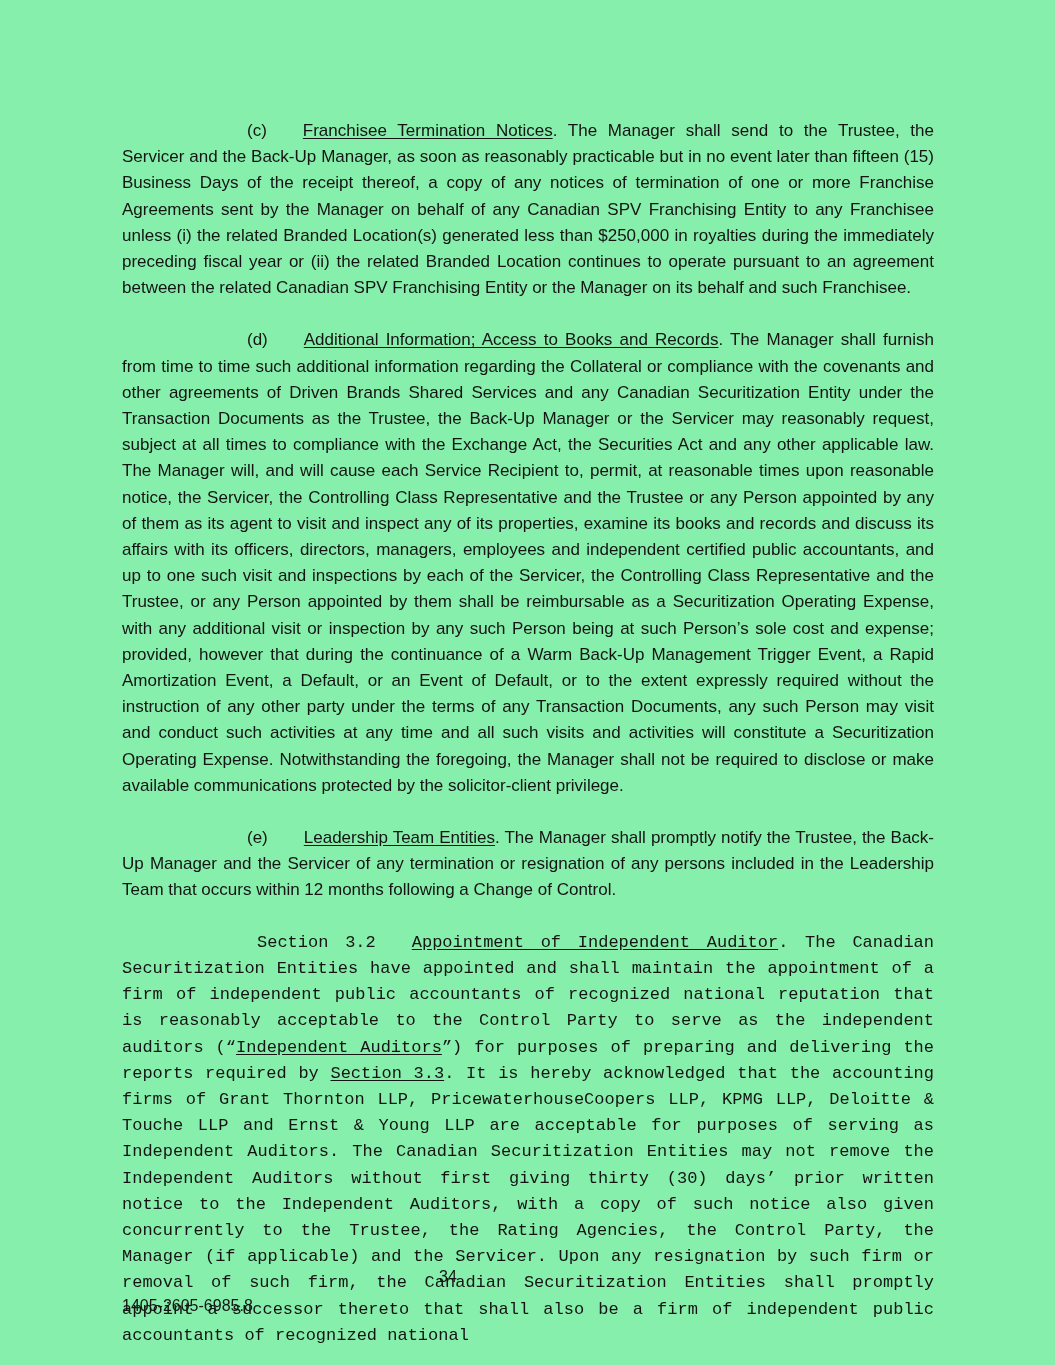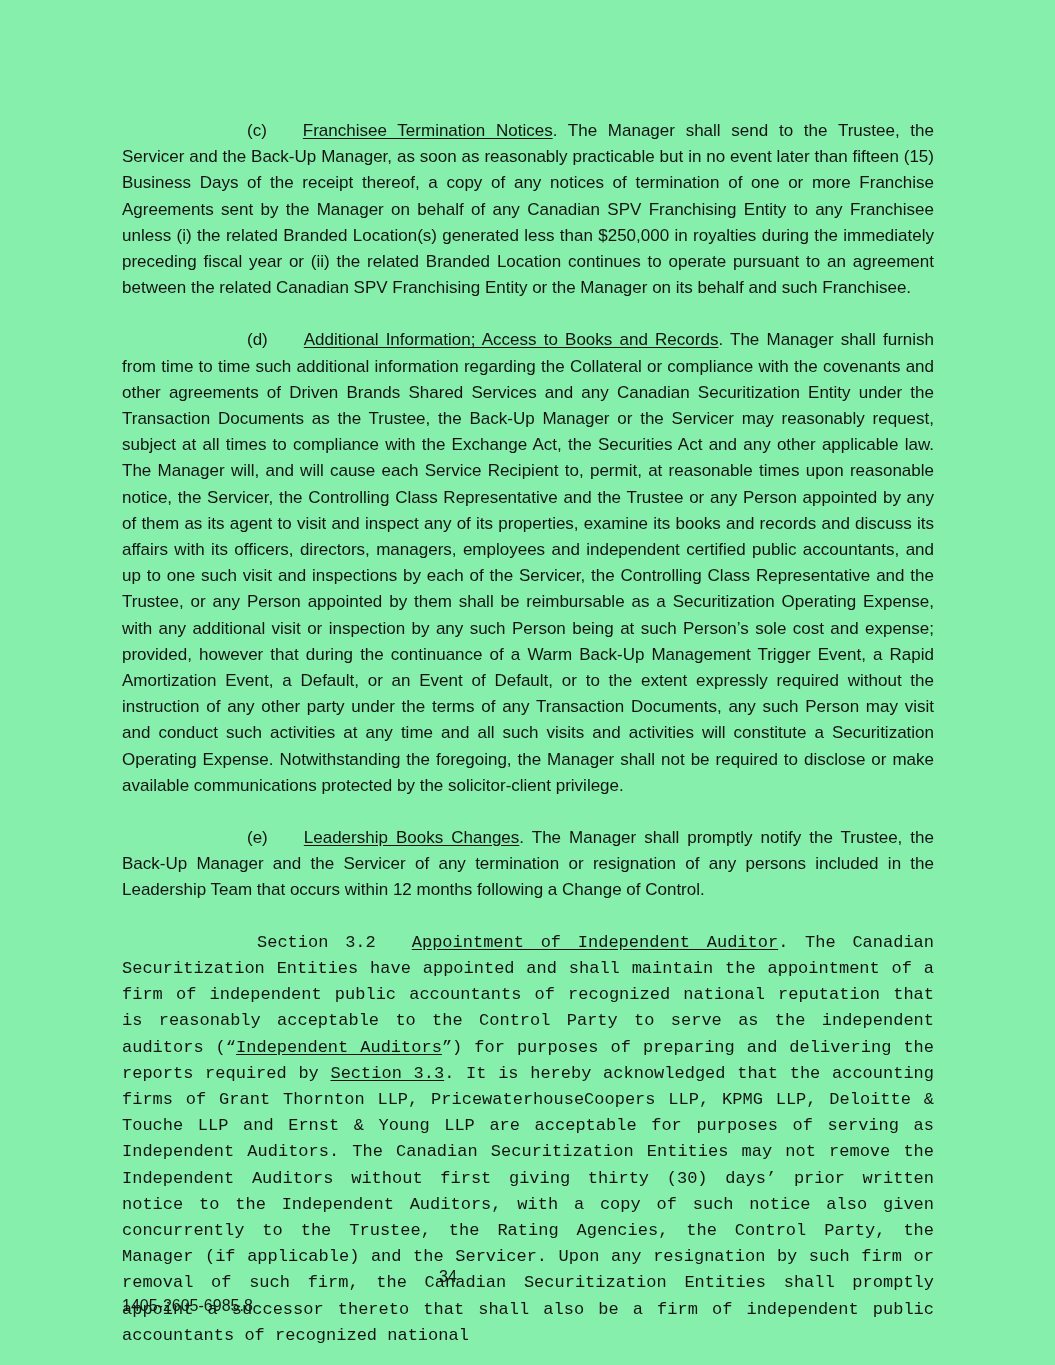--- a/index.html
+++ b/index.html
@@ -51,21 +51,21 @@
 </head>
 <body>
 
 <div class="page">
   <div class="content">
 
     <p class="para indent-1"><span>(c)</span><span class="tab"></span><span class="u">Franchisee Termination Notices</span><span>.  The Manager shall send to the Trustee, the Servicer and the Back-Up Manager, as soon as reasonably practicable but in no event later than fifteen (15) Business Days of the receipt thereof, a copy of any notices of termination of one or more Franchise Agreements sent by the Manager on behalf of any Canadian SPV Franchising Entity to any Franchisee unless (i) the related Branded Location(s) generated less than $250,000 in royalties during the immediately preceding fiscal year or (ii) the related Branded Location continues to operate pursuant to an agreement between the related Canadian SPV Franchising Entity or the Manager on its behalf and such Franchisee.</span></p>
 
     <p class="para indent-1"><span>(d)</span><span class="tab"></span><span class="u">Additional Information; Access to Books and Records</span><span>.  The Manager shall furnish from time to time such additional information regarding the Collateral or compliance with the covenants and other agreements of Driven Brands Shared Services and any Canadian Securitization Entity under the Transaction Documents as the Trustee, the Back-Up Manager or the Servicer may reasonably request, subject at all times to compliance with the Exchange Act, the Securities Act and any other applicable law.  The Manager will, and will cause each Service Recipient to, permit, at reasonable times upon reasonable notice, the Servicer, the Controlling Class Representative and the Trustee or any Person appointed by any of them as its agent to visit and inspect any of its properties, examine its books and records and discuss its affairs with its officers, directors, managers, employees and independent certified public accountants, and up to one such visit and inspections by each of the Servicer, the Controlling Class Representative and the Trustee, or any Person appointed by them shall be reimbursable as a Securitization Operating Expense, with any additional visit or inspection by any such Person being at such Person’s sole cost and expense; provided, however that during the continuance of a Warm Back-Up Management Trigger Event, a Rapid Amortization Event, a Default, or an Event of Default, or to the extent expressly required without the instruction of any other party under the terms of any Transaction Documents, any such Person may visit and conduct such activities at any time and all such visits and activities will constitute a Securitization Operating Expense.  Notwithstanding the foregoing, the Manager shall not be required to disclose or make available communications protected by the solicitor-client privilege.</span></p>
 
-    <p class="para indent-1"><span>(e)</span><span class="tab"></span><span class="u">Leadership Books Changes</span><span>.  The Manager shall promptly notify the Trustee, the Back-Up Manager and the Servicer of any termination or resignation of any persons included in the Leadership Team that occurs within 12 months following a Change of Control.</span></p>
+    <p class="para indent-1"><span>(e)</span><span class="tab"></span><span class="u">Leadership Team Entities</span><span>.  The Manager shall promptly notify the Trustee, the Back-Up Manager and the Servicer of any termination or resignation of any persons included in the Leadership Team that occurs within 12 months following a Change of Control.</span></p>
 
     <p class="para indent-2"><span>Section 3.2</span><span class="tab"></span><span class="u">Appointment of Independent Auditor</span><span>.  The Canadian Securitization Entities have appointed and shall maintain the appointment of a firm of independent public accountants of recognized national reputation that is reasonably acceptable to the Control Party to serve as the independent auditors (“</span><span class="u">Independent Auditors</span><span>”) for purposes of preparing and delivering the reports required by </span><span class="u">Section 3.3</span><span>.  It is hereby acknowledged that the accounting firms of Grant Thornton LLP, PricewaterhouseCoopers LLP, KPMG LLP, Deloitte &amp; Touche LLP and Ernst &amp; Young LLP are acceptable for purposes of serving as Independent Auditors.  The Canadian Securitization Entities may not remove the Independent Auditors without first giving thirty (30) days’ prior written notice to the Independent Auditors, with a copy of such notice also given concurrently to the Trustee, the Rating Agencies, the Control Party, the Manager (if applicable) and the Servicer.  Upon any resignation by such firm or removal of such firm, the Canadian Securitization Entities shall promptly appoint a successor thereto that shall also be a firm of independent public accountants of recognized national</span></p>
 
   </div>
 
   <div class="page-number">34</div>
   <div class="doc-id">1405-2605-6985.8</div>
 </div>
 
 </body></html>

